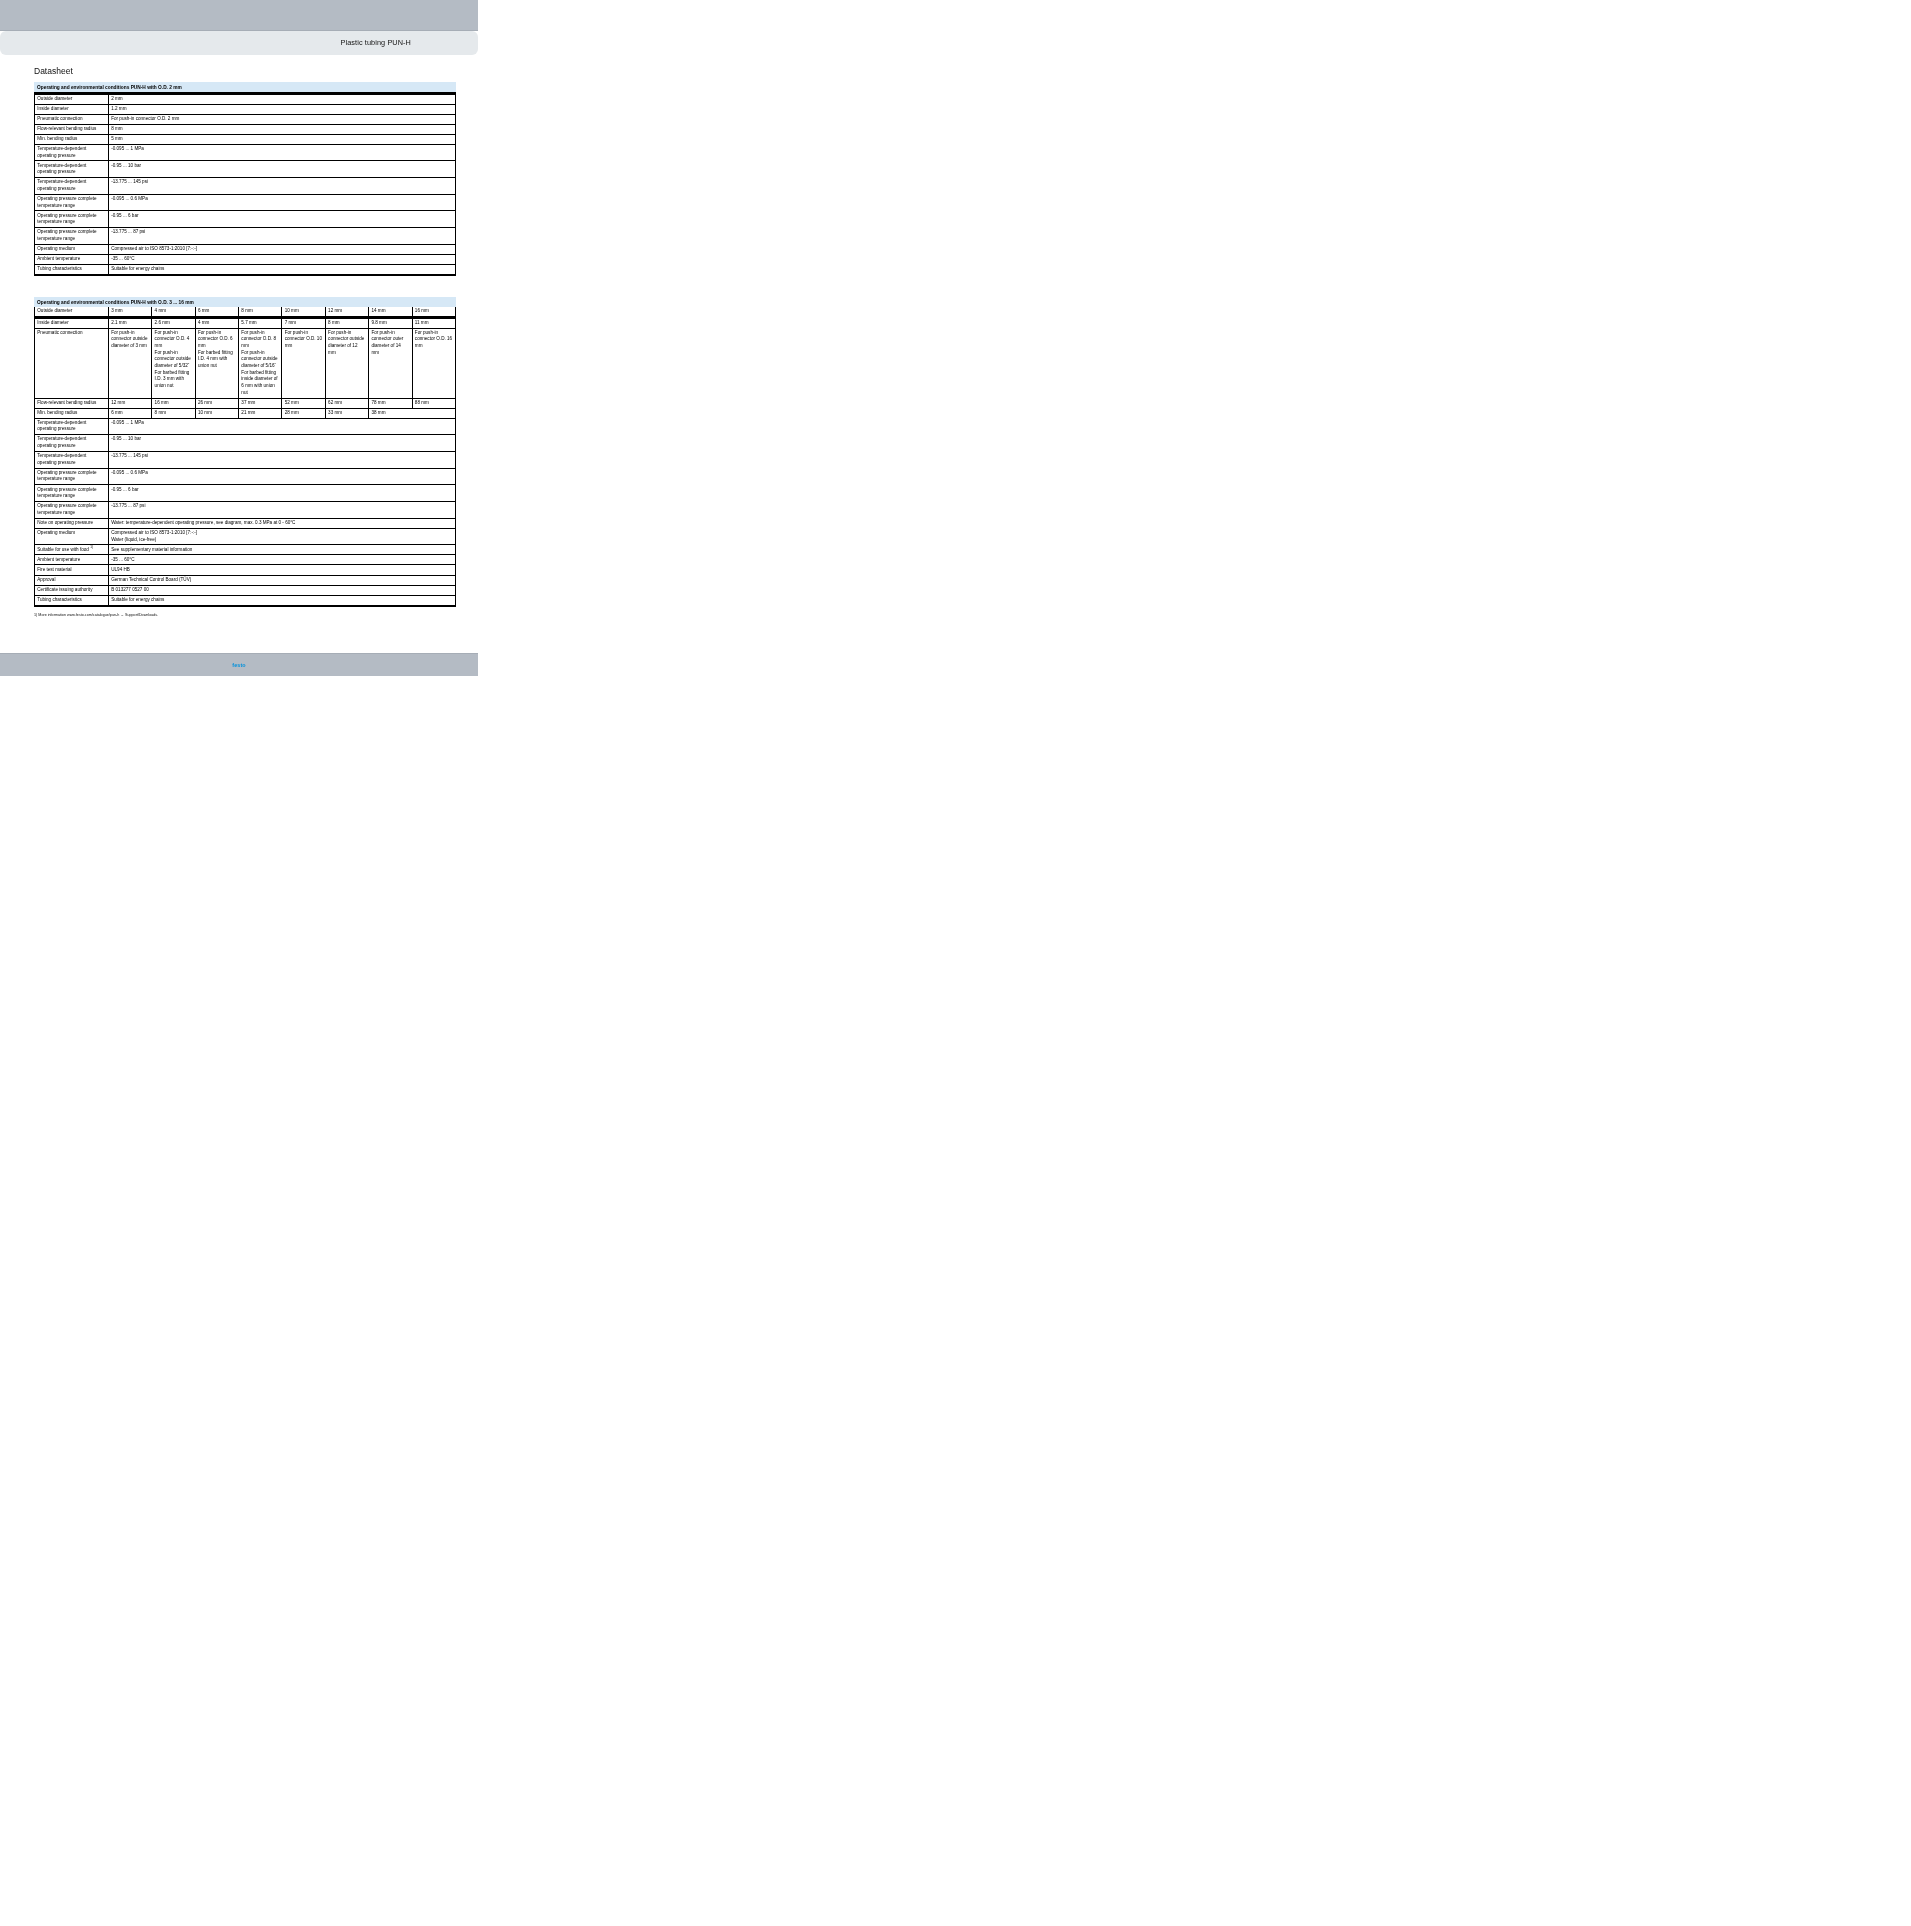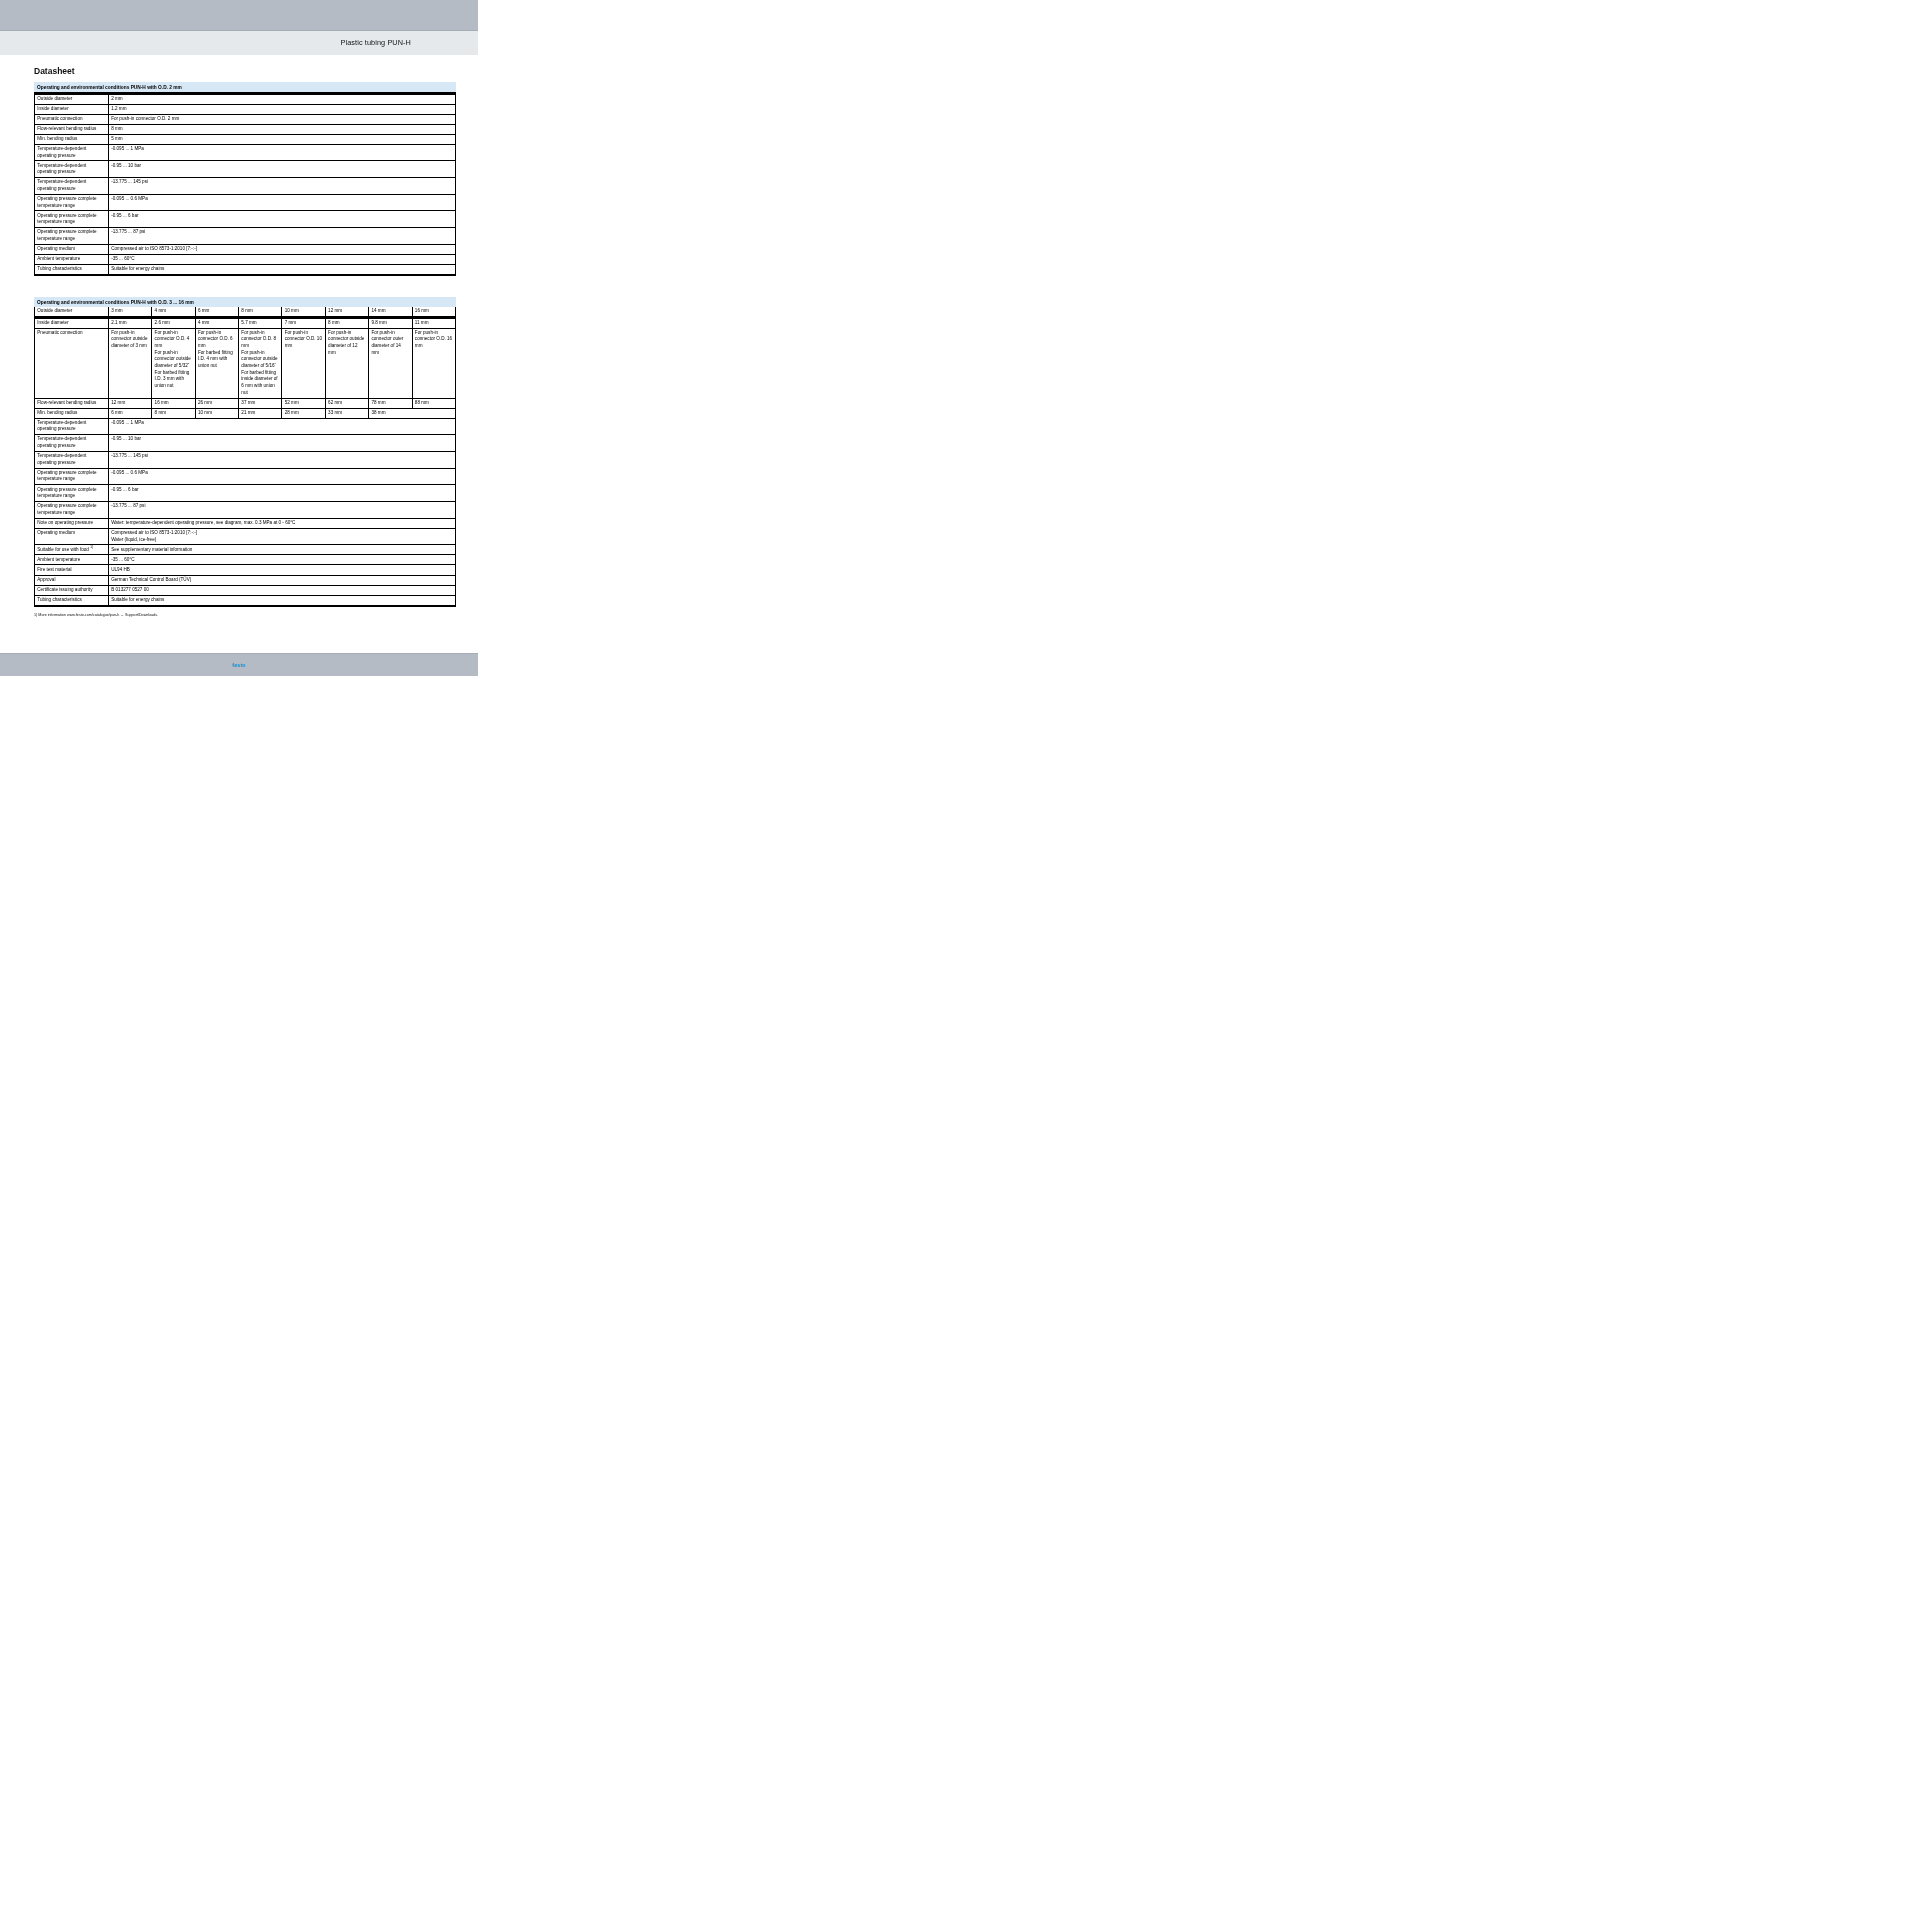--- a/index.html
+++ b/index.html
@@ -12,26 +12,27 @@
     display:flex; flex-direction:column;
     overflow:hidden;
     position:relative;
   }
   
   .band-dark { height:30px; background:#b4bbc4; border-bottom:0.4px solid #a6adb6; }
   .band-light {
     height:23.5px; background:#e5e9ec;
     display:flex; align-items:center; justify-content:flex-end;
     padding-right:67px;
+    border-radius:6px;
   }
   .header-title { font-size:7.3px; color:#141414; letter-spacing:0.1px; }
 
   .content { padding:0 22px 0 34px; }
 
-  .datasheet-title { font-size:8.5px; font-weight:700; margin:11.6px 0 6.2px 0; color:#111; }
+  .datasheet-title { font-size:8.5px; font-weight:400; margin:11.6px 0 6.2px 0; color:#111; }
 
   .tbl-title {
     background:#d6e8f6;
     font-weight:bold; font-size:4.8px;
     padding:2.7px 3.1px 2.3px 3.1px;
   }
   .black-bar { height:2.3px; background:#000; }
 
   table.spec {
     width:100%; border-collapse:collapse; table-layout:fixed;

